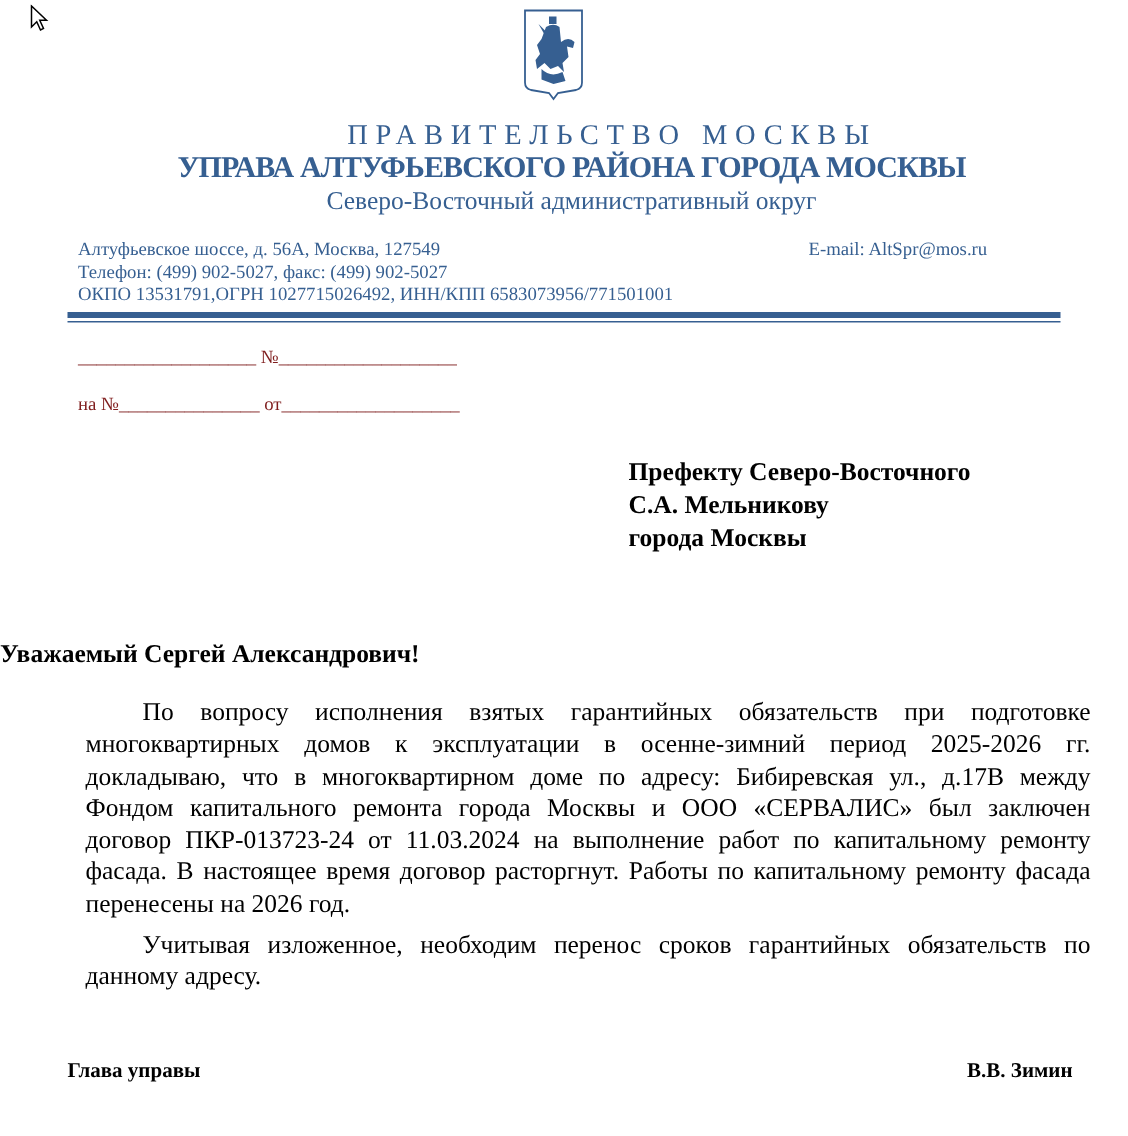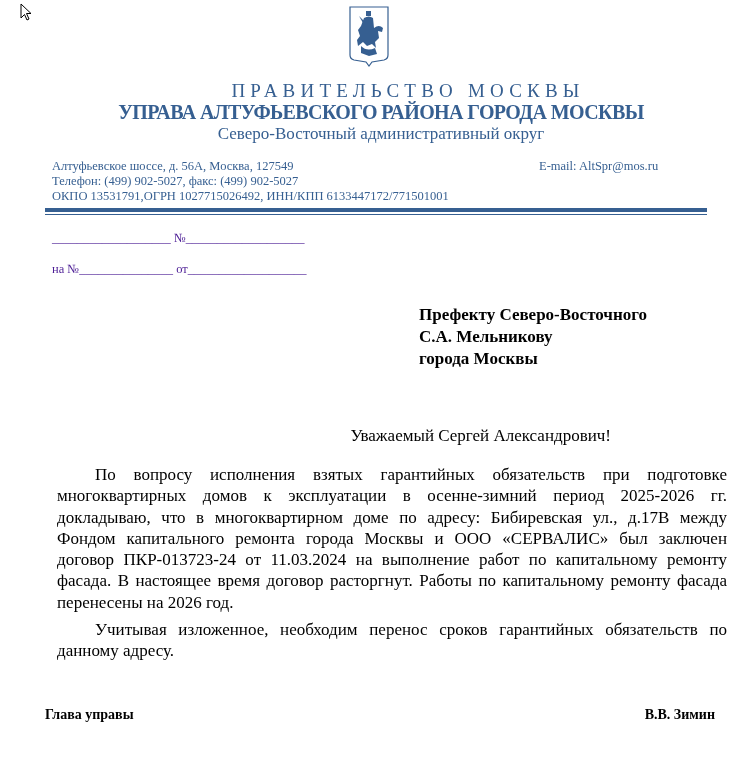--- a/index.html
+++ b/index.html
@@ -14,27 +14,27 @@
   #uprava-title { left: 0; width: 762px; top: 101px; text-align: center;
                font-size: 20px; font-weight: bold; letter-spacing: -0.6px; }
   #okrug { left: 0; width: 762px; top: 124px; text-align: center; font-size: 17px; }
   .small { font-size: 12.5px; line-height: 14px; }
   #address { left: 52px; top: 159px; }
   #phone { left: 52px; top: 174px; }
   #okpo { left: 52px; top: 189px; }
   #email { left: 539px; top: 159px; }
   #rule-thick { left: 45px; top: 208px; width: 662px; height: 4px; background: #365f91; }
   #rule-thin { left: 45px; top: 214px; width: 662px; height: 1px; background: #365f91; }
-  .regline { font-size: 12.5px; color: #4c1d95; white-space: pre; }
+  .regline { font-size: 12.5px; color: #7f1d1d; white-space: pre; }
   #reg1 { left: 52px; top: 231px; }
   #reg2 { left: 52px; top: 262px; }
   .addressee { left: 419px; font-size: 17px; font-weight: bold; line-height: 22px; }
   #addr-block { top: 292px; margin-top: 12px; }
-  #greeting { left: 0; width: 611px; top: 426px; text-align: right;
-              font-size: 17px; font-weight: normal; }
+  #greeting { left: 0; width: 611px; top: 426px; text-align: left;
+              font-size: 17px; font-weight: bold; }
   .para { left: 45px; width: 670px; font-size: 17px; line-height: 21.3px;
           text-align: justify; text-indent: 38px; margin-left: 12px; }
   #para1 { top: 464px; }
   #para2 { top: 619px; }
   .sign { top: 707px; font-size: 14px; font-weight: bold; }
   #sign-title { left: 45px; }
   #sign-name { right: 37px; }
 </style>
 </head>
 <body>
@@ -52,21 +52,21 @@
     <path d="M12 40 Q18 46 26 42 L28 48 L20 50 L12 47 Z"></path>
   </g>
 </svg>
 
 <div id="gov-title" class="abs blue">ПРАВИТЕЛЬСТВО   МОСКВЫ</div>
 <div id="uprava-title" class="abs blue">УПРАВА АЛТУФЬЕВСКОГО РАЙОНА ГОРОДА МОСКВЫ</div>
 <div id="okrug" class="abs blue">Северо-Восточный административный округ</div>
 
 <div id="address" class="abs small blue">Алтуфьевское шоссе, д. 56А, Москва, 127549</div>
 <div id="phone" class="abs small blue">Телефон: (499) 902-5027, факс: (499) 902-5027</div>
-<div id="okpo" class="abs small blue">ОКПО 13531791,ОГРН 1027715026492, ИНН/КПП 6133447172/771501001</div>
+<div id="okpo" class="abs small blue">ОКПО 13531791,ОГРН 1027715026492, ИНН/КПП 6583073956/771501001</div>
 <div id="email" class="abs small blue">E-mail: AltSpr@mos.ru</div>
 
 <div id="rule-thick" class="abs"></div>
 <div id="rule-thin" class="abs"></div>
 
 <div id="reg1" class="abs regline">___________________ №___________________</div>
 <div id="reg2" class="abs regline">на №_______________ от___________________</div>
 
 <div id="addr-block" class="abs addressee">
   <div>Префекту Северо-Восточного</div>

